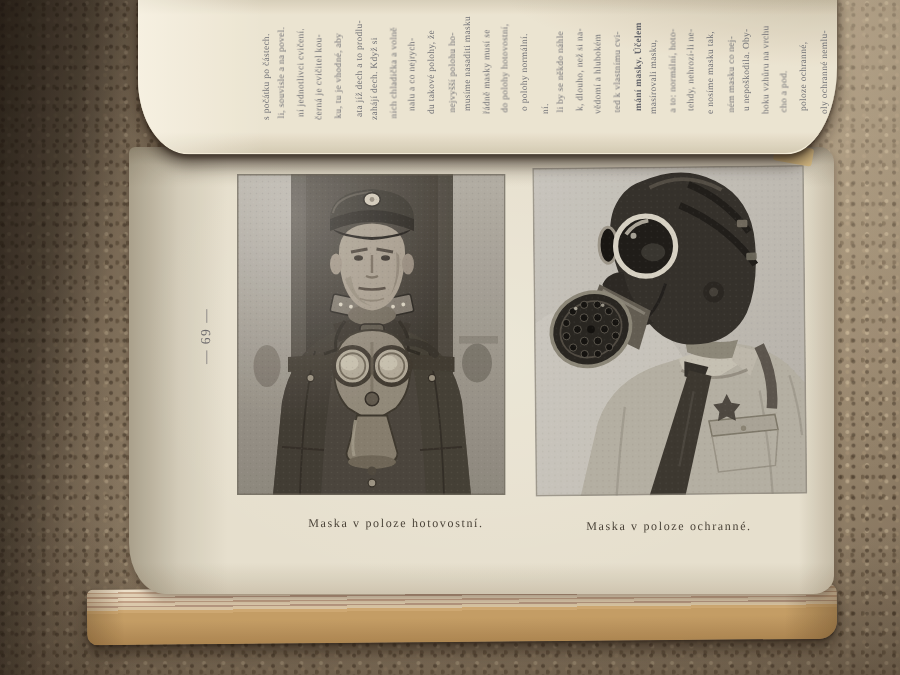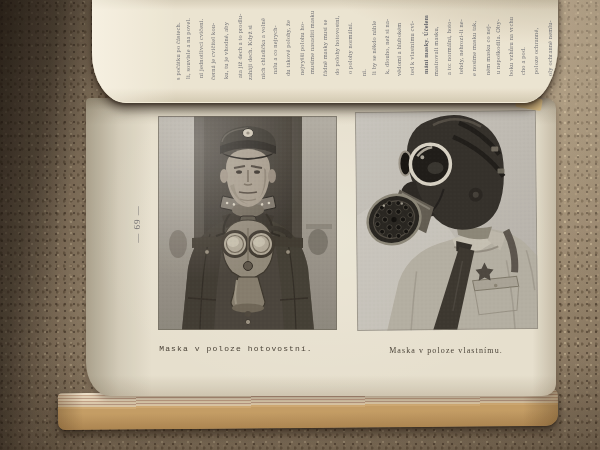--- a/index.html
+++ b/index.html
@@ -44,21 +44,21 @@
     border-radius:4px 10px 14px 24px / 4px 10px 12px 34px;
     box-shadow:0 3px 6px rgba(40,30,20,.35);}
 
   .fig{position:absolute;margin:0;padding:0;}
   .fig svg{display:block;}
   .fig-left{left:72px;top:18px;width:179px;height:214px;}
   .fig-right{left:270px;top:13px;width:181px;height:219px;transform:rotate(-.6deg);}
 
   .caption{position:absolute;font-size:8px;letter-spacing:1.1px;color:#443e35;
     text-align:center;filter:blur(.22px);white-space:nowrap;}
-  .cap-left{left:50px;width:200px;top:246px;font-family:Liberation Mono, monospace;}
+  .cap-left{left:78px;width:200px;top:246px;}
   .cap-right{left:260px;width:200px;top:248px;}
 
   .page-num{position:absolute;left:21px;top:119px;width:60px;height:14px;
     display:flex;align-items:center;justify-content:center;
     transform:rotate(-90deg);font-size:9px;letter-spacing:1px;color:#4c4c55;
     opacity:.8;filter:blur(.25px);}
 
   
   .curled-page{position:absolute;left:92px;top:-8px;width:466px;height:110px;z-index:5;
     overflow:hidden;background-color:#eee8d6;
@@ -272,21 +272,21 @@
               <circle cx="46" cy="92" r="1.2" fill="#b5b1a4" opacity=".8"></circle>
             </g>
           </g>
         </g>
         <rect width="181" height="219" fill="url(#grainR)" opacity=".5"></rect>
         <rect x=".5" y=".5" width="180" height="218" fill="none" stroke="#8a867b" stroke-width="1" opacity=".7"></rect>
       </svg>
     </figure>
 
     <div class="caption cap-left">Maska v poloze hotovostní.</div>
-    <div class="caption cap-right">Maska v poloze vlastnímu.</div>
+    <div class="caption cap-right">Maska v poloze ochranné.</div>
   </div>
 
   <div class="page-sliver"></div>
 
   <div class="curled-page">
     <div class="curled-text">
         <div class="cline" style="left: 79.5px; width: 92px;">s počátku po částech.</div>
         <div class="cline" style="left: 90.4px; width: 91px;">li, souvisle a na povel.</div>
         <div class="cline" style="left: 102.8px; width: 90px;">ní jednotlivci cvičení.</div>
         <div class="cline" style="left: 115.2px; width: 92px;">černá je cvičitel kou-</div>

